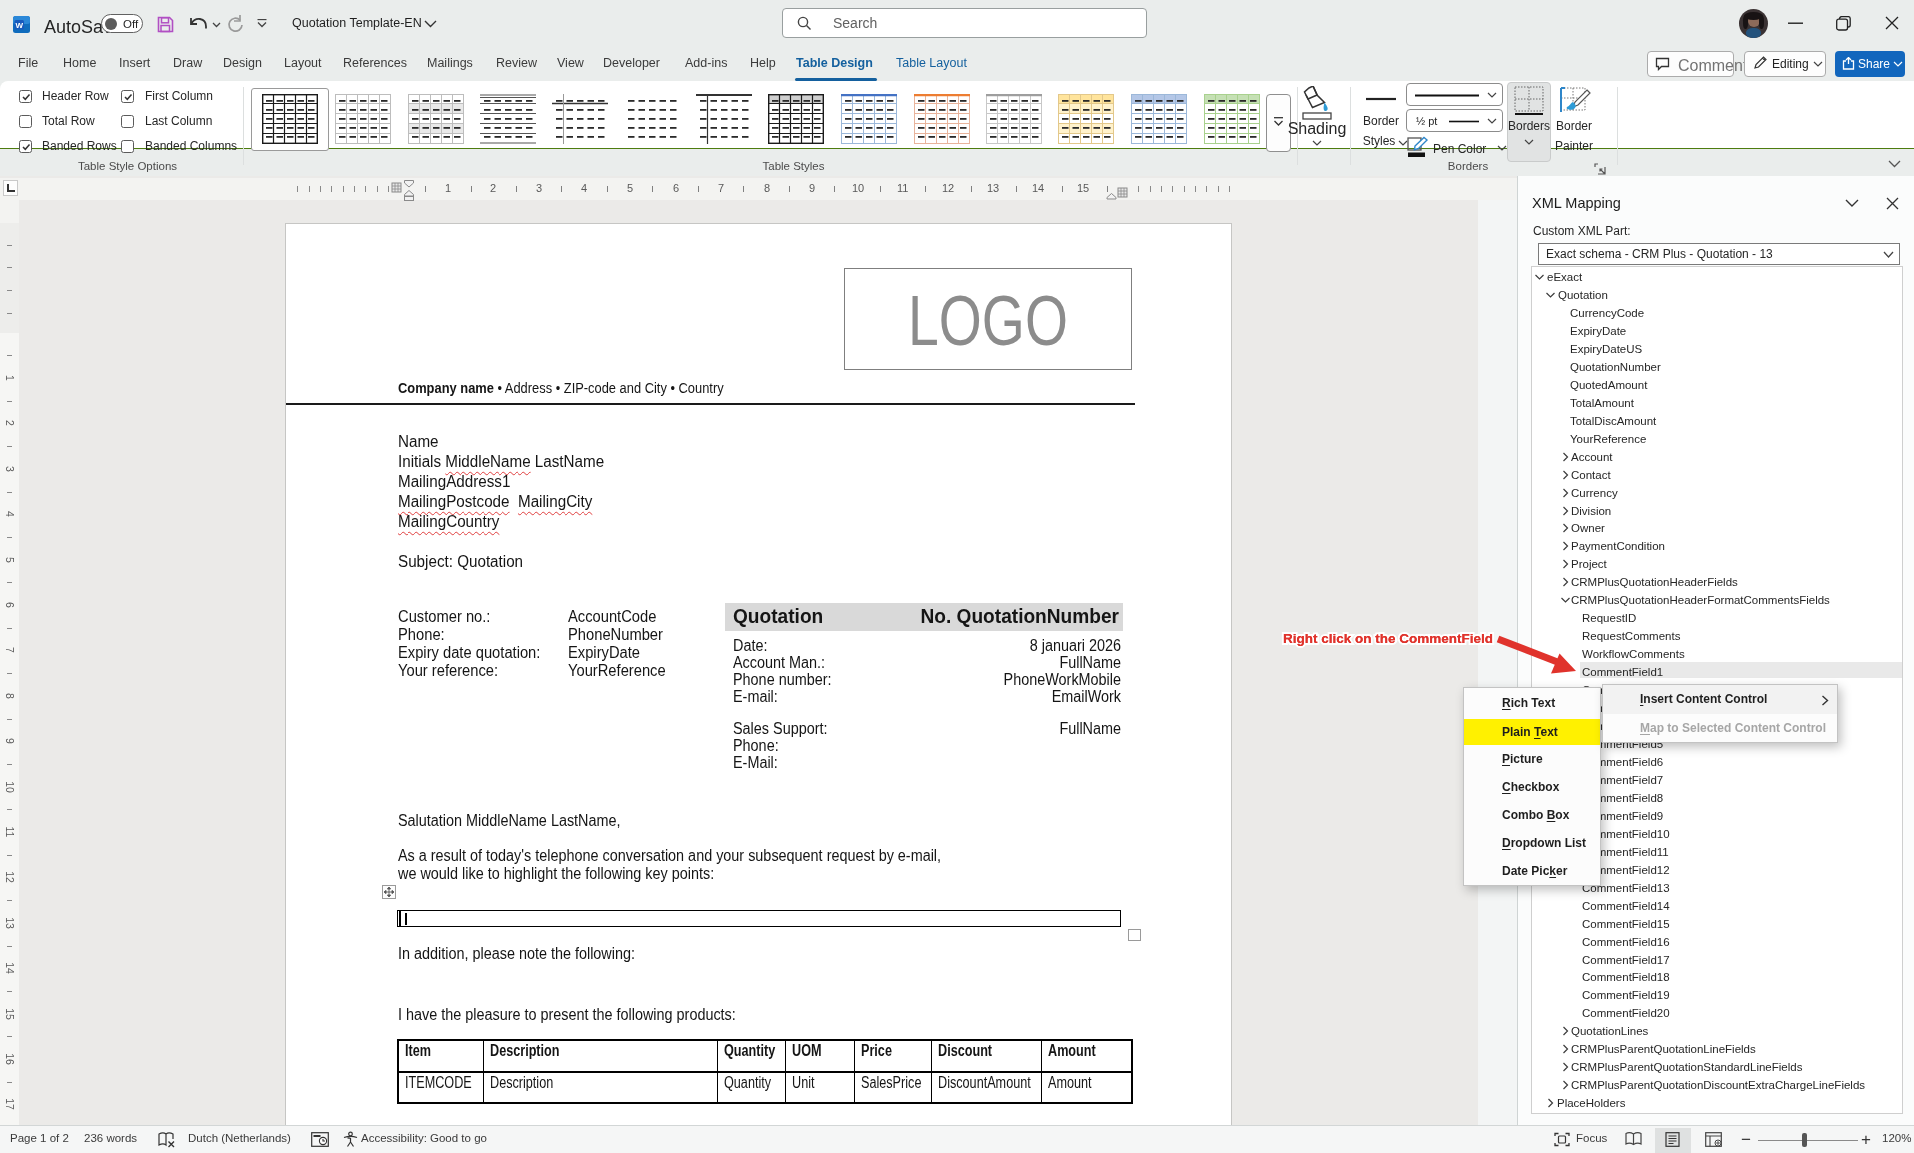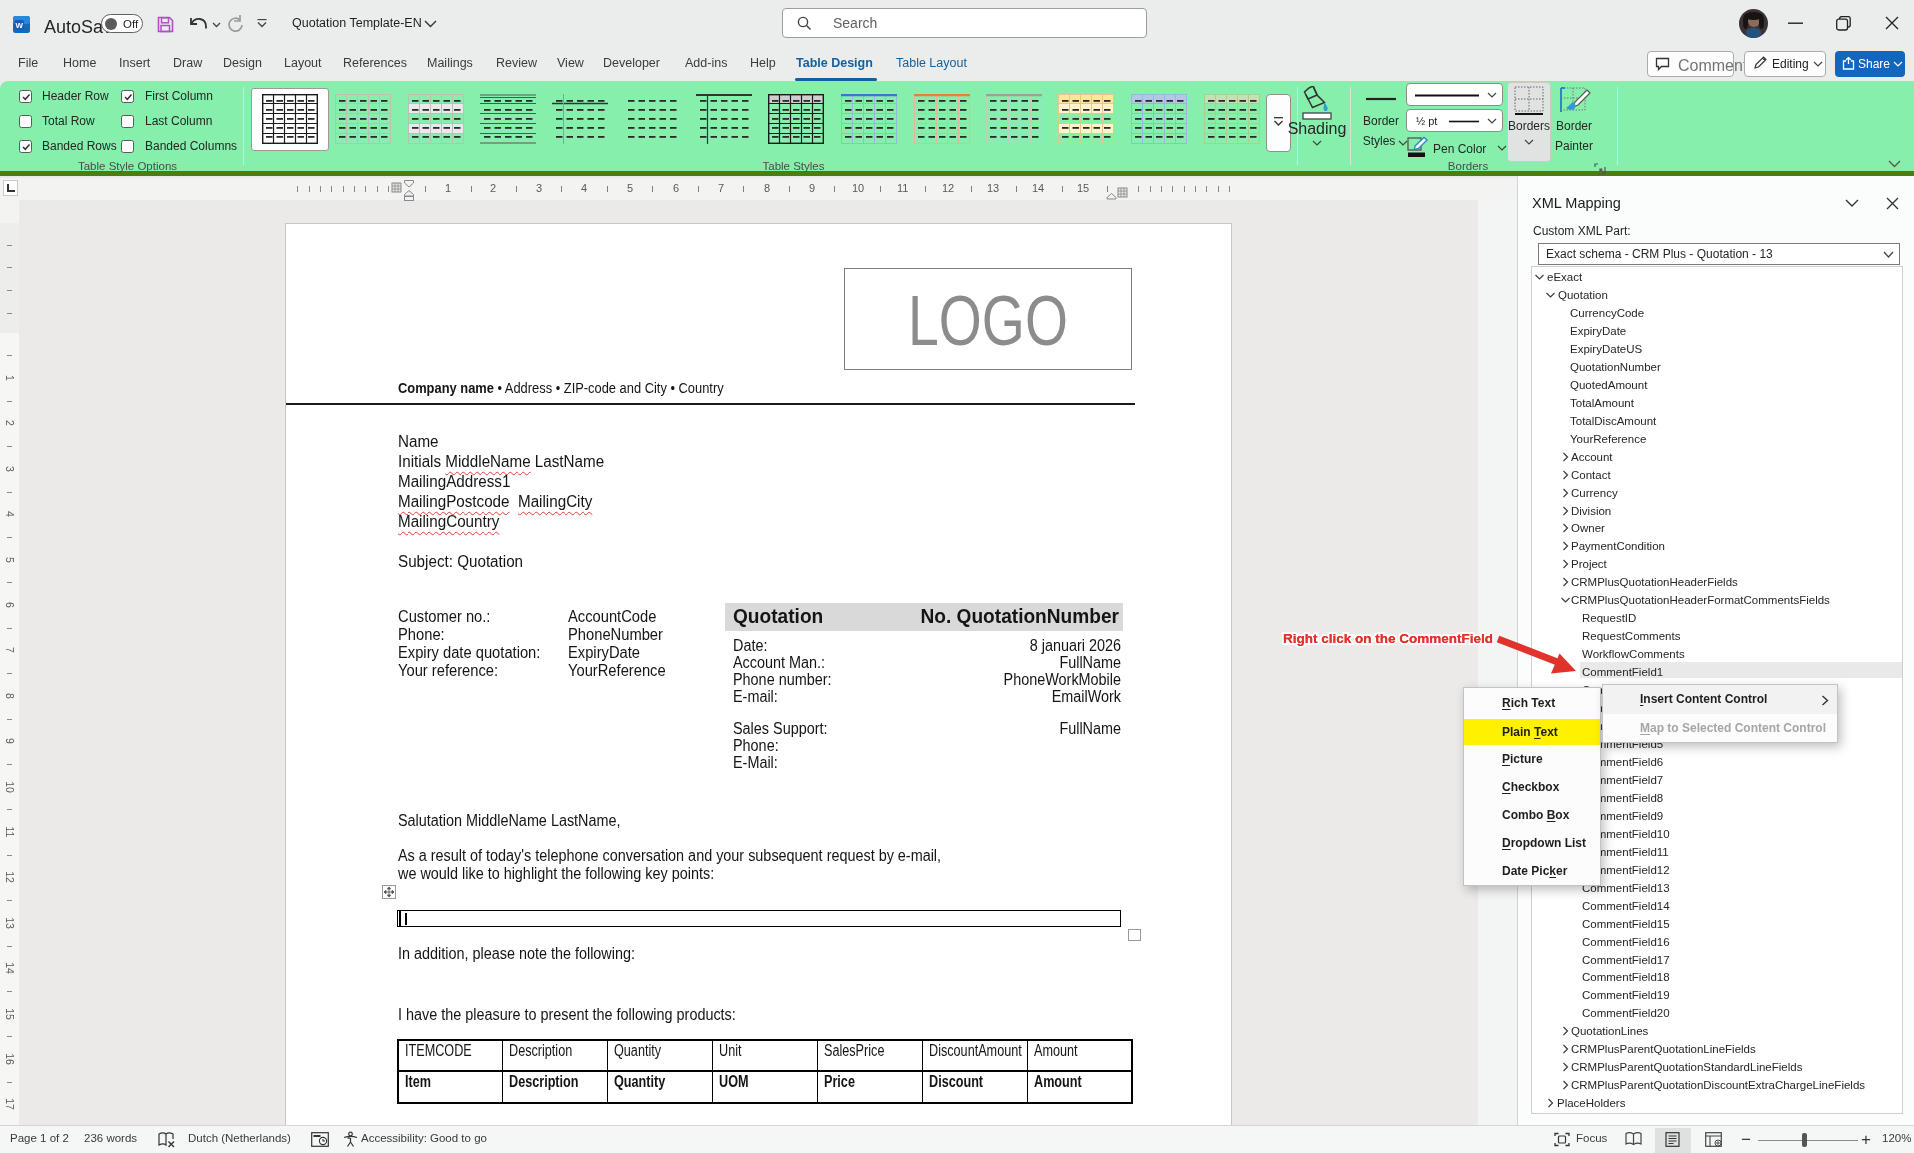--- a/index.html
+++ b/index.html
@@ -7,21 +7,21 @@
   .abs { position:absolute; }
   #app { position:relative; width:1914px; height:1153px; }
 
   
   #titlebar { position:absolute; left:0; top:0; width:1914px; height:47px; background:#eaedec; }
   #tabrow   { position:absolute; left:0; top:47px; width:1914px; height:34px; background:#eaedec; }
   .tab { position:absolute; top:0; height:34px; line-height:32px; font-size:12.5px; color:#3b3b3b; }
   .tab.active { color:#14609e; font-weight:bold; }
 
   
-  #ribbon { position:absolute; left:0; top:81px; width:1914px; height:95px; background:#86efac; border-bottom:5px solid #4d7c0f; border-top-left-radius:8px; }
+  #ribbon { position:absolute; left:0; top:81px; width:1914px; height:68px; background:#ffffff; border-bottom:1px solid #4d7c0f; border-top-left-radius:8px; }
   .rsep { position:absolute; top:6px; width:1px; height:78px; background:#dcdfdf; }
   .glabel { position:absolute; font-size:11.5px; color:#4b4b4b; text-align:center; }
   .cb { position:absolute; width:13px; height:13px; border:1.4px solid #5b5b5b; border-radius:2.5px; background:#fff; }
   .cb svg { display:block; margin:0.5px 0 0 0.5px; }
   .cbl { position:absolute; font-size:12px; color:#262626; }
 
   
   #docarea { position:absolute; left:0; top:176px; width:1517px; height:949px; background:#ebeae8; overflow:hidden; }
   #hruler { position:absolute; left:0; top:2px; width:1517px; height:22px; background:#f3f3f1; }
   #vruler { position:absolute; left:0; top:24px; width:19px; height:925px; background:#f3f3f1; }
@@ -559,36 +559,36 @@
       <svg class="abs" style="left:98px;top:663px" width="10" height="10" viewBox="0 0 10 10">
         <path d="M5 0 L6.6 2 H3.4 Z M5 10 L3.4 8 H6.6 Z M0 5 L2 3.4 V6.6 Z M10 5 L8 6.6 V3.4 Z M5 1.5 V8.5 M1.5 5 H8.5" fill="#555" stroke="#555" stroke-width="0.9"></path>
       </svg>
 
       <div class="abs" style="left:842px;top:705px;width:13px;height:12px;border:1px solid #9a9a9a;background:#fff"></div>
       <div class="doctext" style="transform:scaleX(0.9);left:112px;top:721px">In addition, please note the following:</div>
       <div class="doctext" style="transform:scaleX(0.9);left:112px;top:782px">I have the pleasure to present the following products:</div>
 
       <table id="prodtable" style="position:absolute;left:111px;top:815px;width:736px;border-collapse:collapse;table-layout:fixed;font-size:16px;color:#151515">
         <tbody>
-            <tr style="height:31px">
+            <tr style="font-weight:bold;height:32px">
+          <td style="width:85px"><span class="scx">Item</span></td>
+              <td style="width:234px"><span class="scx">Description</span></td>
+              <td style="width:68px"><span class="scx">Quantity</span></td>
+              <td style="width:69px"><span class="scx">UOM</span></td>
+              <td style="width:77px"><span class="scx">Price</span></td>
+              <td style="width:110px"><span class="scx">Discount</span></td>
+              <td><span class="scx">Amount</span></td>
+        </tr>
+        <tr style="height:31px">
           <td><span class="scx">ITEMCODE</span></td>
               <td><span class="scx">Description</span></td>
               <td><span class="scx">Quantity</span></td>
               <td><span class="scx">Unit</span></td>
               <td><span class="scx">SalesPrice</span></td>
               <td><span class="scx">DiscountAmount</span></td>
-              <td><span class="scx">Amount</span></td>
-        </tr>
-        <tr style="font-weight:bold;height:32px">
-          <td style="width:85px"><span class="scx">Item</span></td>
-              <td style="width:234px"><span class="scx">Description</span></td>
-              <td style="width:68px"><span class="scx">Quantity</span></td>
-              <td style="width:69px"><span class="scx">UOM</span></td>
-              <td style="width:77px"><span class="scx">Price</span></td>
-              <td style="width:110px"><span class="scx">Discount</span></td>
               <td><span class="scx">Amount</span></td>
         </tr>
       </tbody>
         </table>
     </div>
   </div>
 
   <div id="panel">
     <div class="abs" style="left:14px;top:19px;font-size:14.5px;font-weight:normal;color:#1c1c1c">XML Mapping</div>
     <svg class="abs" style="left:327px;top:23px" width="14" height="9" viewBox="0 0 14 9">

